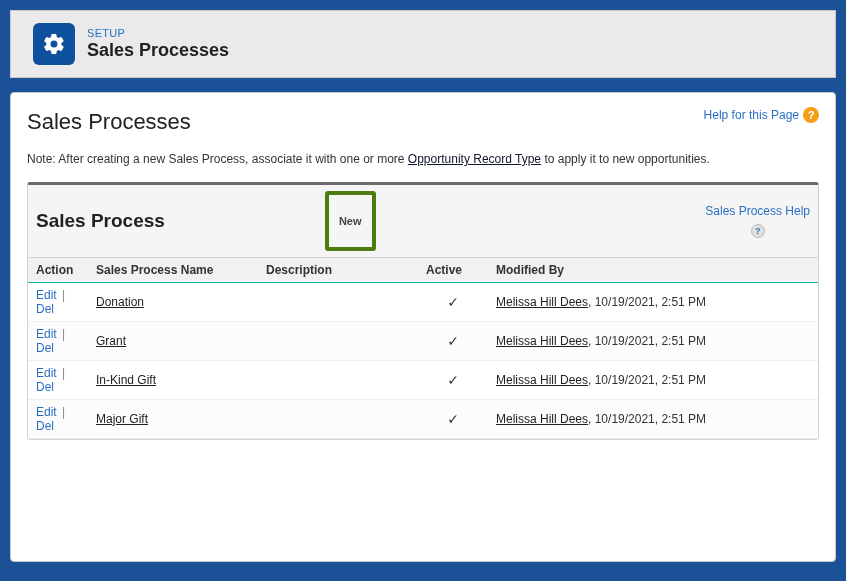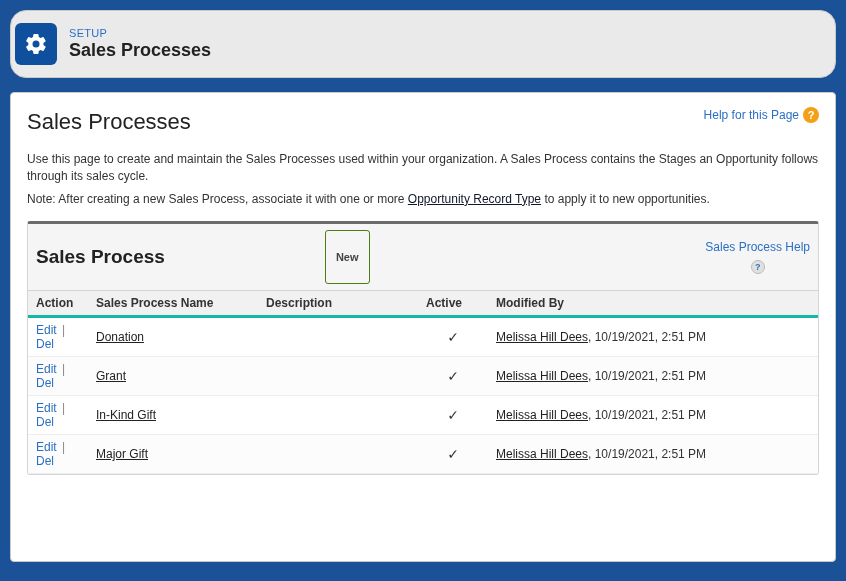--- a/index.html
+++ b/index.html
@@ -7,22 +7,22 @@
     margin: 0;
     font-family: Arial, Helvetica, sans-serif;
     font-size: 13px;
     background: #1b5297;
     color: #333;
     padding: 10px;
   }
   .outer-card {
     background: #eaeaea;
     border: 1px solid #c9c9c9;
-    border-radius: 16px;
-    padding: 12px 4px;
+    border-radius: 0;
+    padding: 12px 22px;
     display: flex;
     align-items: center;
     gap: 12px;
     margin-bottom: 14px;
   }
   .setup-icon {
     width: 42px;
     height: 42px;
     background: #0e4f9e;
     border-radius: 6px;
@@ -112,21 +112,21 @@
     margin-left: auto;
     display: flex;
     align-items: center;
     gap: 6px;
     flex-direction: column;
   }
   .btn {
     font-size: 11px;
     padding: 20px 10px;
     background: #f5f5f5;
-    border: 1px solid #4d7c0f;
+    border: 4px solid #4d7c0f;
     border-radius: 3px;
     cursor: pointer;
     font-weight: bold;
     color: #444;
     text-align: right;
   }
   .panel-help {
     font-size: 12px;
     color: #2a6fc3;
     text-decoration: none;
@@ -147,21 +147,21 @@
   table.data {
     width: 100%;
     border-collapse: collapse;
     background: #fff;
     font-size: 12px;
   }
   table.data th {
     text-align: left;
     background: #f1f1f1;
     border-top: 1px solid #d4d4d4;
-    border-bottom: 3px solid #14b8a6;
+    border-bottom: 1px solid #14b8a6;
     padding: 5px 8px;
     font-weight: bold;
     color: #333;
   }
   table.data td {
     padding: 5px 8px;
     border-bottom: 1px solid #eee;
     vertical-align: middle;
   }
   table.data tbody tr:nth-child(even) td { background: #fcfcfc; }
@@ -198,21 +198,20 @@
 
 <div class="content-card">
   <div class="page-title-row">
     <h1 class="page-title">Sales Processes</h1>
     <a href="#" class="help-link">
       <span>Help for this Page</span>
       <span class="help-badge">?</span>
     </a>
   </div>
 
-  <p class="intro-text">Use this page to create and maintain the Sales Processes used within your organization. A Sales Process contains the Stages an Opportunity follows through its sales cycle.</p>
   <p class="intro-text">
     <span>Note: After creating a new Sales Process, associate it with one or more </span><a href="#">Opportunity Record Type</a><span> to apply it to new opportunities.</span>
   </p>
 
   <div class="panel">
     <div class="panel-header">
       <span class="panel-title">Sales Process</span>
       <button class="btn">New</button>
       <div class="panel-header-right">
         <a href="#" class="panel-help">Sales Process Help</a>

